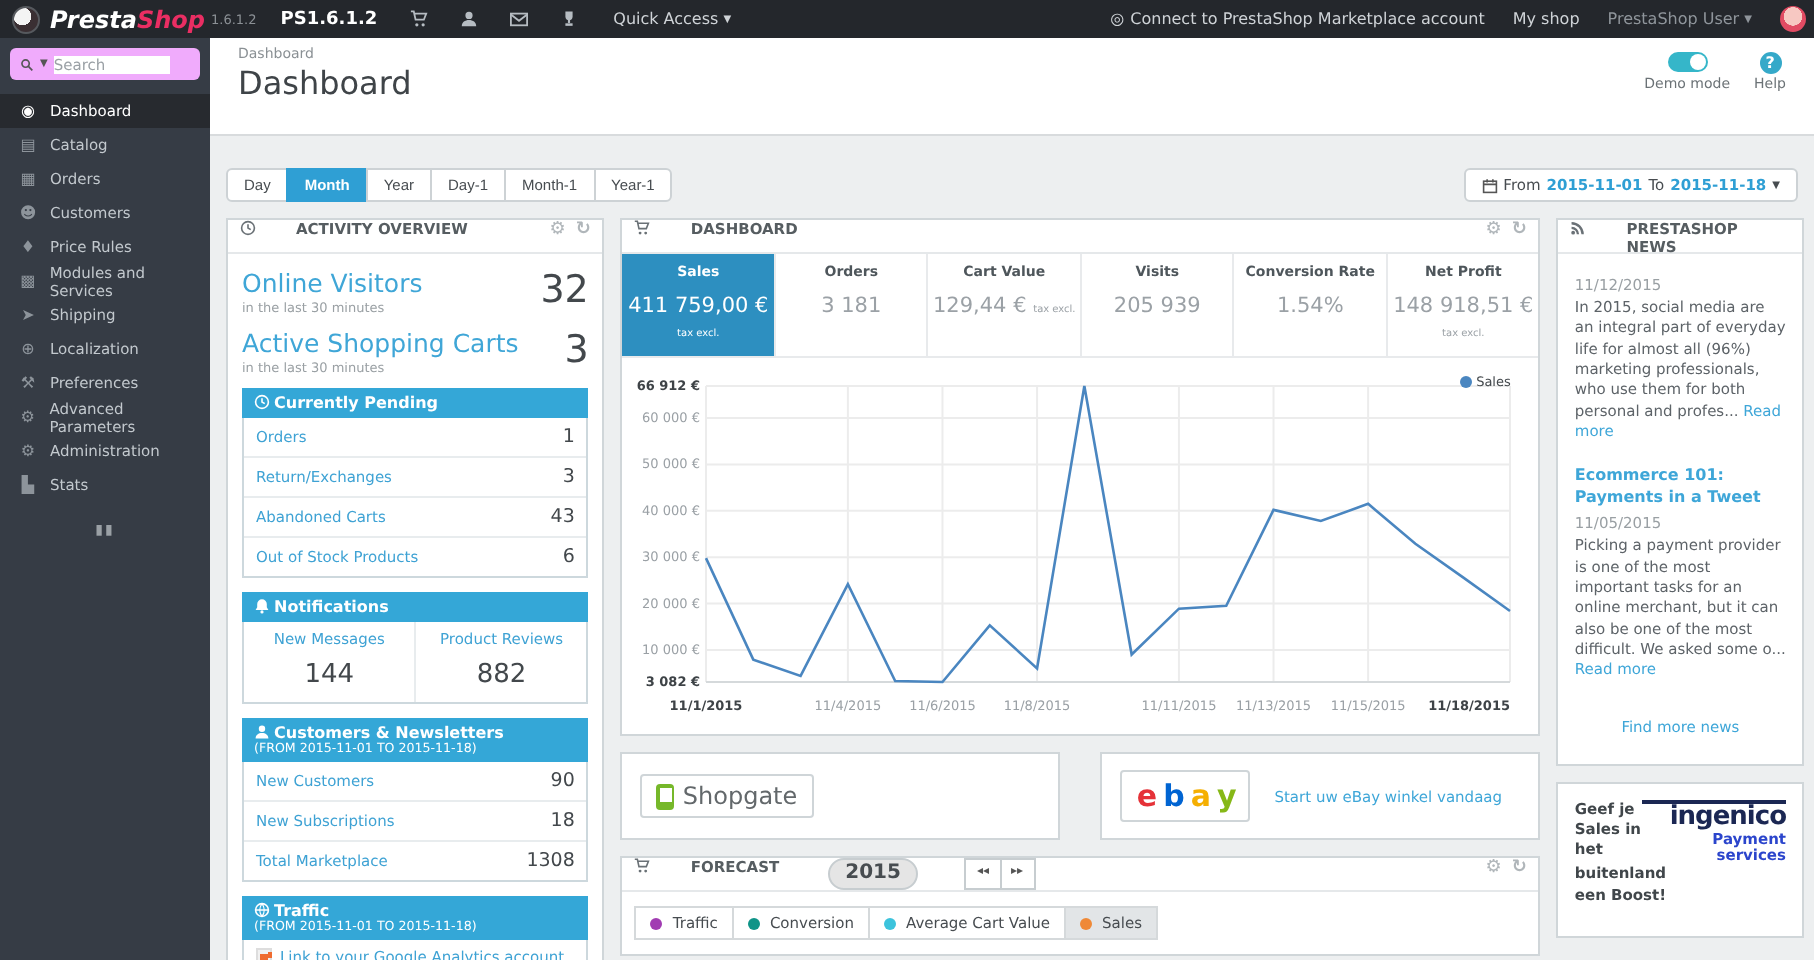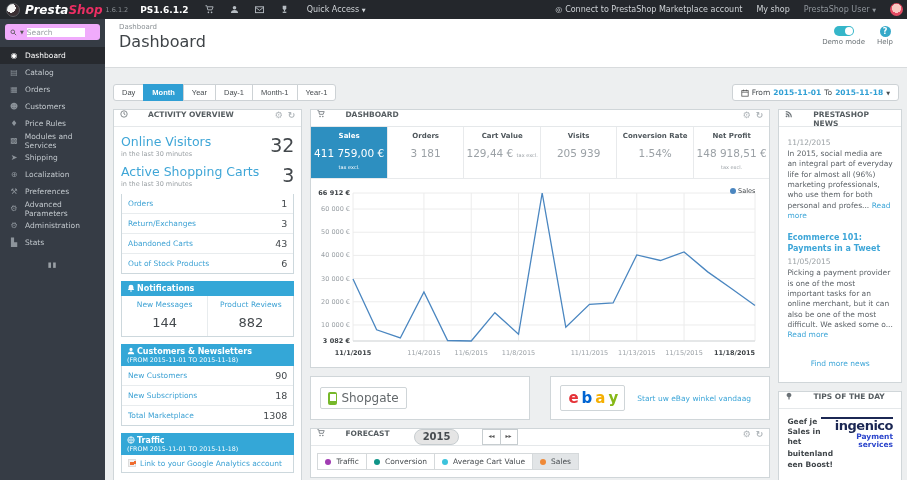--- a/index.html
+++ b/index.html
@@ -297,20 +297,24 @@
             <div class="k-val">32</div>
           </div>
           <div class="kpi">
             <div>
                 <div class="k-label">Active Shopping Carts</div>
                  <div class="k-sub">in the last 30 minutes</div>
               </div>
             <div class="k-val">3</div>
           </div>
 
+          <div class="sec-h"><svg viewBox="0 0 10 10">
+                <circle cx="5" cy="5" r="4" fill="none" stroke-width="1"></circle>
+                <path d="M5 2.6V5l1.7 1" fill="none" stroke-width="1"></path>
+              </svg><span>Currently Pending</span></div>
           <div class="sec-box">
             <div class="srow">
                 <a>Orders</a>
                 <span class="v">1</span>
               </div>
             <div class="srow">
                 <a>Return/Exchanges</a>
                 <span class="v">3</span>
               </div>
             <div class="srow">
@@ -526,27 +530,20 @@
           <div class="article">
             <div class="at">Ecommerce 101: Payments in a Tweet</div>
             <div class="ad">11/05/2015</div>
             <div class="ab"><span>Picking a payment provider is one of the most important tasks for an online merchant, but it can also be one of the most difficult. We asked some o...</span> <span class="rm">Read more</span></div>
           </div>
           <div class="find-more">Find more news</div>
         </div>
       </div>
 
       <div class="panel">
-        <div class="panel-h">
-          <svg viewBox="0 0 10 10">
-              <path d="M5 0.8a3 3 0 0 1 1.5 5.6c-.3.2-.5.5-.5.9h-2c0-.4-.2-.7-.5-.9A3 3 0 0 1 5 0.8z" stroke="none"></path>
-              <rect x="4" y="7.8" width="2" height="1.4" stroke="none"></rect>
-            </svg>
-          <span>TIPS OF THE DAY</span>
-        </div>
         <div class="tips-body">
           <div class="ing-logo">
             <div class="ing-main">ingenico</div>
             <div class="ing-sub">Payment services</div>
           </div>
           <div class="tip-head">Geef je Sales in het buitenland een Boost!</div>
 
         </div>
       </div>
     </div>

